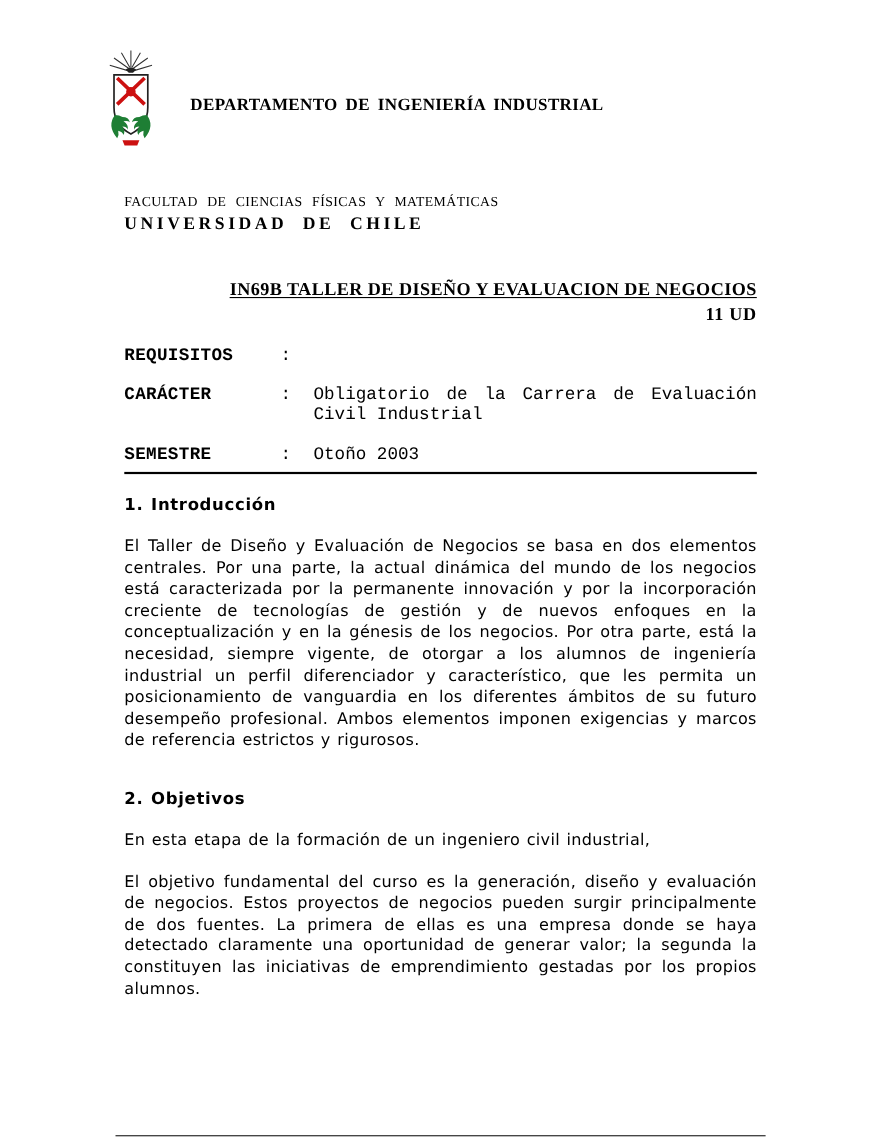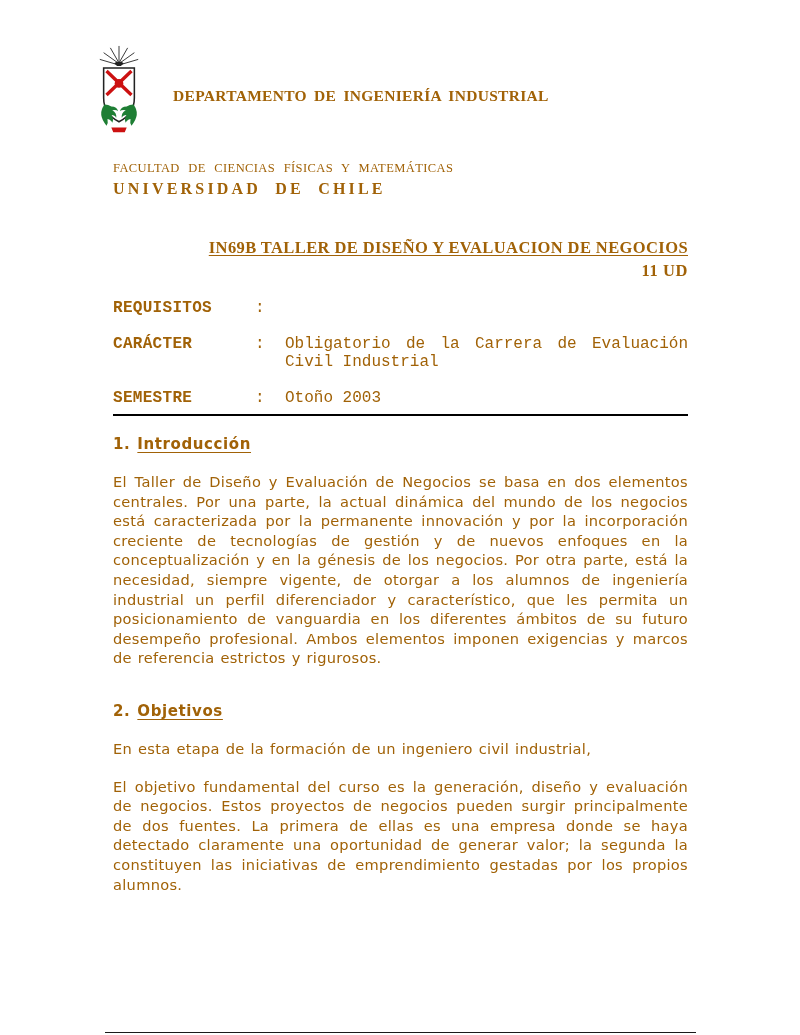--- a/index.html
+++ b/index.html
@@ -12,21 +12,21 @@
     height: 1035px;
     overflow: hidden;
   }
   .page {
     position: relative;
     box-sizing: border-box;
     width: 800px;
     height: 1035px;
     padding: 45px 112px 0 113px;
     background: #ffffff;
-    color: #a16207;
+    color: #000000;
     font-family: "DejaVu Sans", sans-serif;
     overflow: hidden;
   }
 
   
   .logo-row {
     display: flex;
     align-items: flex-start;
     margin-left: -18px;
     height: 97px;
@@ -43,21 +43,21 @@
     letter-spacing: 0.3px;
     word-spacing: 3px;
     margin: 42px 0 0 30px;
     white-space: nowrap;
   }
   .faculty {
     font-family: "Liberation Serif", serif;
     font-size: 12.5px;
     letter-spacing: 0.4px;
     word-spacing: 5px;
-    margin-top: 19px;
+    margin-top: 34px;
   }
   .university {
     font-family: "Liberation Serif", serif;
     font-weight: bold;
     font-size: 16px;
     letter-spacing: 3.2px;
     word-spacing: 7px;
     margin-top: 4px;
   }
 
@@ -112,21 +112,20 @@
     margin: 0;
     margin-top: 19px;
     font-family: "DejaVu Sans", sans-serif;
     font-weight: bold;
     font-size: 15px;
     letter-spacing: 0.6px;
     line-height: 19px;
   }
   .section-heading.big-gap { margin-top: 34px; }
   .section-heading .t {
-    text-decoration: underline;
     text-underline-offset: 3px;
     margin-left: 7px;
   }
   .para {
     margin: 18px 0 0 0;
     font-size: 14.6px;
     letter-spacing: 0.3px;
     word-spacing: 1px;
     line-height: 19.6px;
     text-align: justify;

